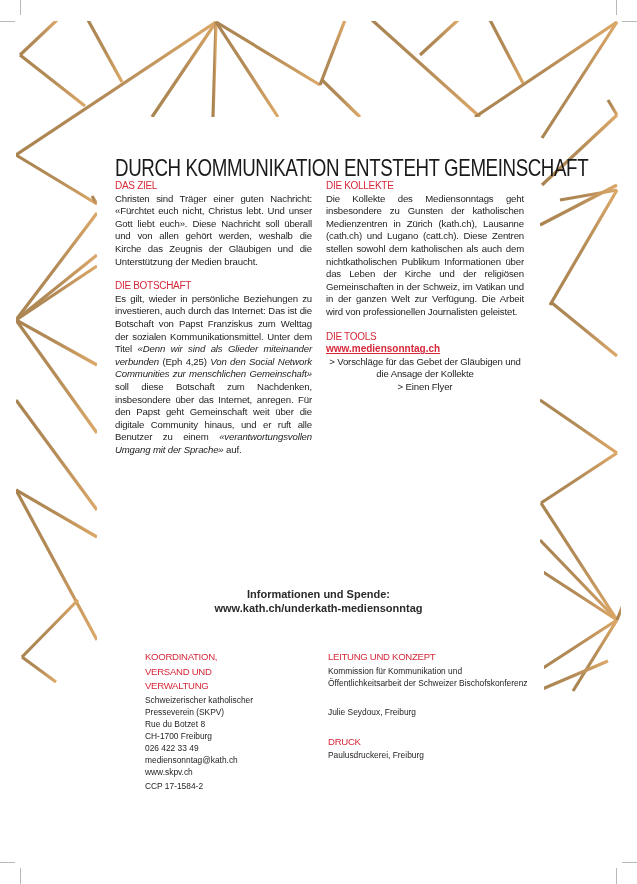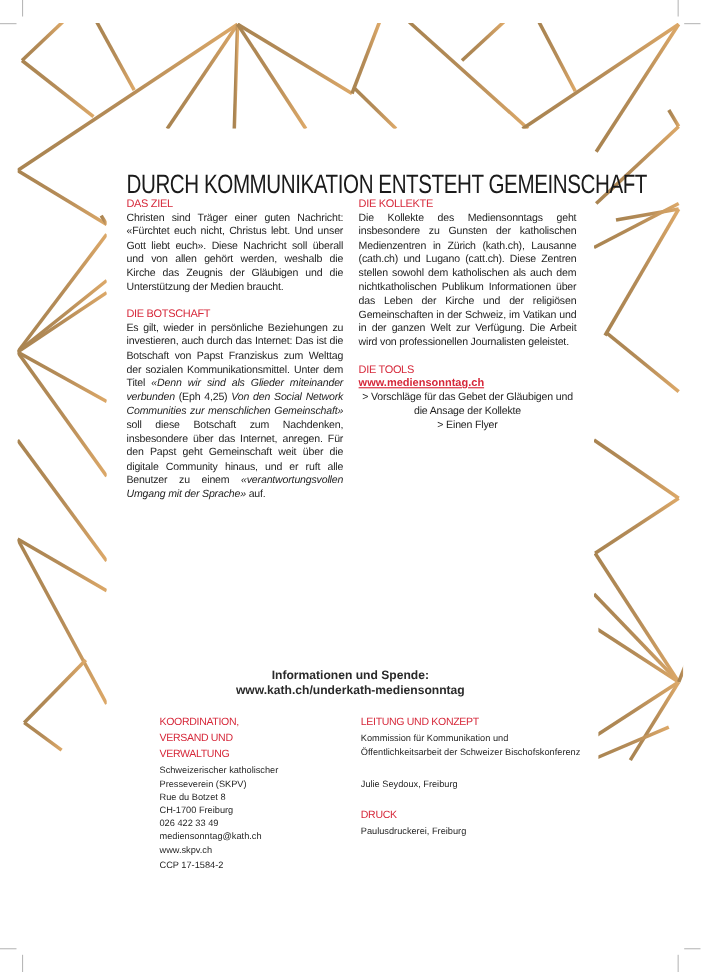--- a/index.html
+++ b/index.html
@@ -9,21 +9,21 @@
   .title { position: absolute; left: 115px; top: 138px; width: 420px; font-family: "Liberation Sans", sans-serif; font-size: 24px; font-weight: normal; letter-spacing: -0.5px; transform: scaleX(0.78); transform-origin: left top; white-space: nowrap; color: #1a1a1a; }
   .col { position: absolute; font-size: 9.6px; line-height: 12.6px; }
   .col-left { left: 115px; top: 180px; width: 197px; }
   .col-right { left: 326px; top: 180px; width: 198px; }
   .h { color: #d6283a; font-size: 10px; line-height: 12.6px; text-transform: uppercase; letter-spacing: -0.3px; }
   p { margin: 0; text-align: justify; letter-spacing: -0.15px; }
   .sec { margin-bottom: 12px; }
   em { font-style: italic; }
   .tool-link { color: #d6283a; font-weight: bold; font-size: 10px; text-decoration: underline; }
   .tools p { text-align: center; }
-  .info { position: absolute; left: 160px; top: 587px; width: 317px; text-align: center; font-weight: bold; font-size: 11px; line-height: 14px; color: #2a2a2a; margin-top: 20px; }
+  .info { position: absolute; left: 160px; top: 587px; width: 317px; text-align: center; font-weight: bold; font-size: 11px; line-height: 14px; color: #2a2a2a; }
   .foot { position: absolute; font-size: 8.4px; line-height: 12px; }
   .foot .h { font-size: 9.6px; line-height: 14.5px; }
   .foot-left { left: 115px; top: 650px; width: 150px; margin-left: 30px; }
   .foot-right { left: 328px; top: 650px; width: 200px; }
   .foot-right .blk { margin-bottom: 17px; }
   .foot-left .line { display: block; }
 </style>
 </head>
 <body>
 

